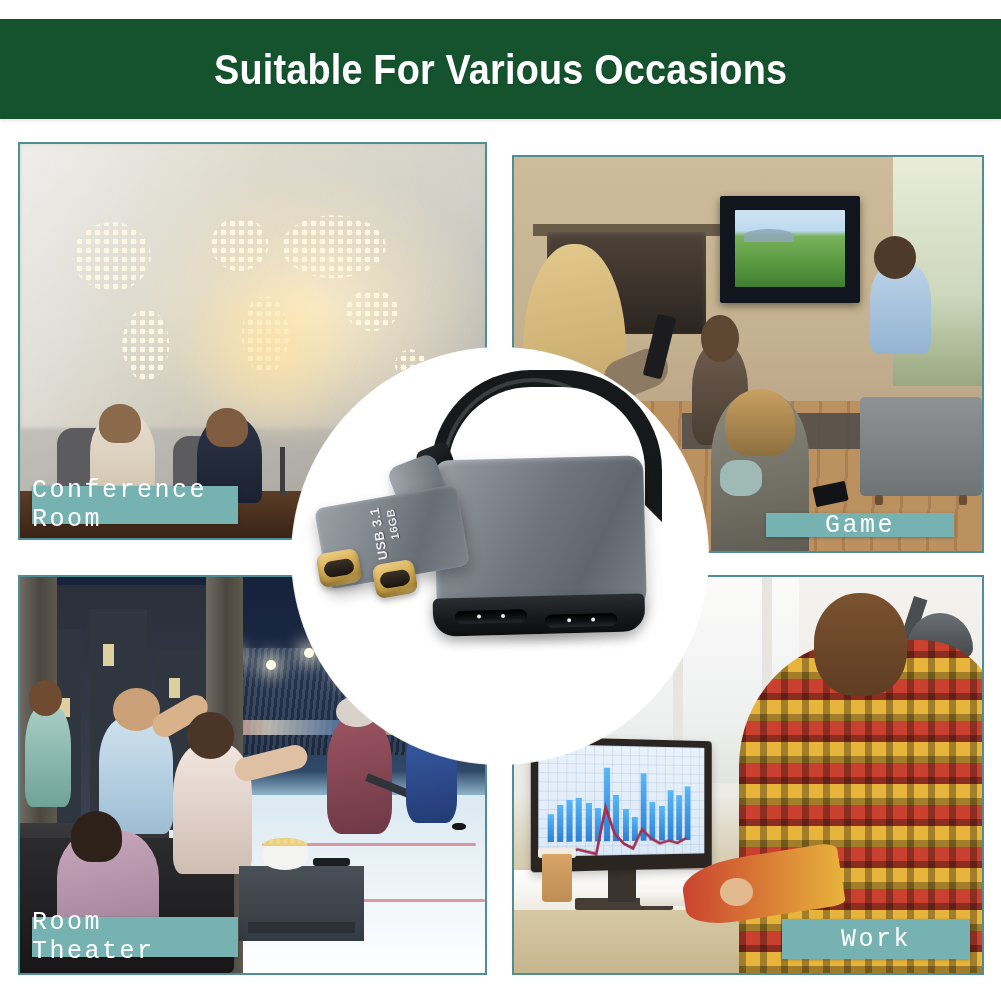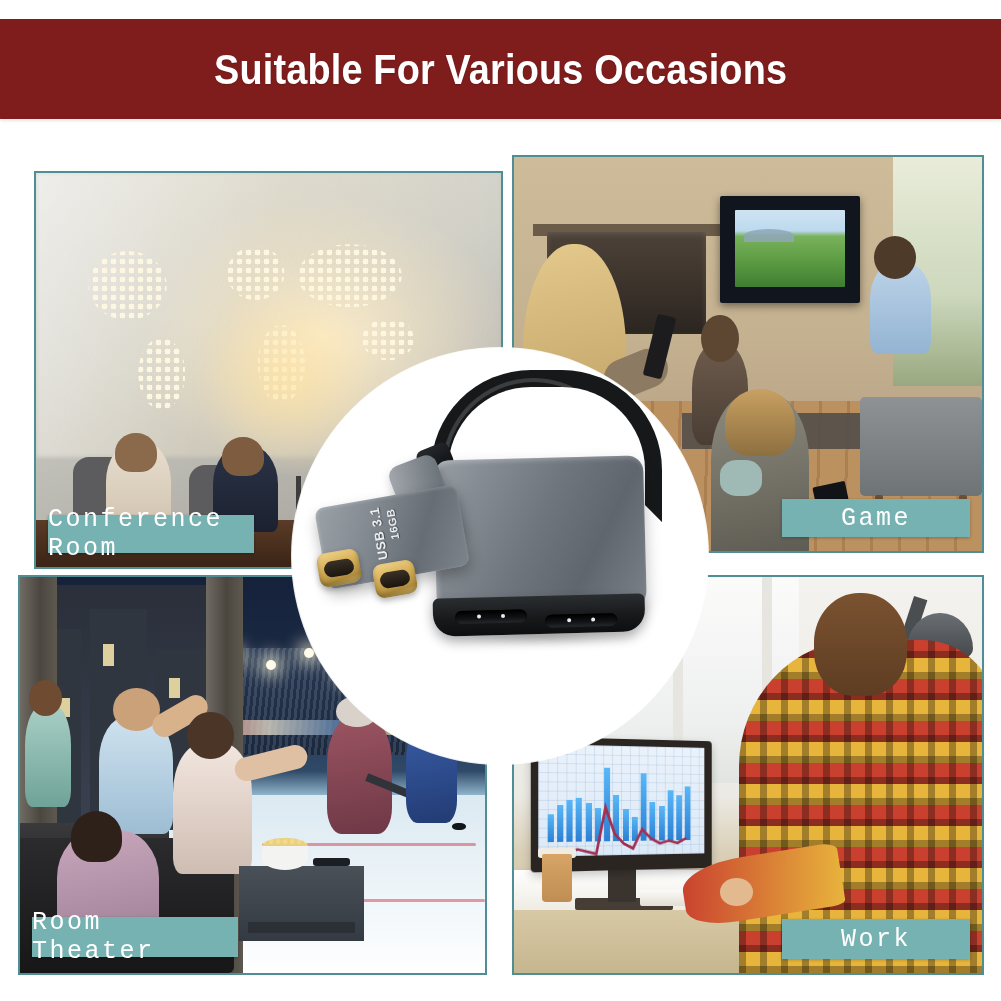--- a/index.html
+++ b/index.html
@@ -3,44 +3,44 @@
 <meta charset="utf-8">
 <style>
   html,body{margin:0;padding:0;background:#ffffff;}
   body{width:1001px;height:1001px;overflow:hidden;
        font-family:"Liberation Sans",sans-serif;}
 
   #page{position:relative;width:1001px;height:1001px;background:#ffffff;overflow:hidden;}
 
   
   .banner{position:absolute;left:0;top:19px;width:1001px;height:100px;
-          background:#7f1d1d;display:flex;align-items:center;justify-content:center;
+          background:#14532d;display:flex;align-items:center;justify-content:center;
           box-shadow:0 2px 3px rgba(0,0,0,.10);}
   .banner-title{color:#ffffff;font-size:43px;font-weight:bold;letter-spacing:.2px;
           font-family:"Liberation Sans Narrow","Liberation Sans",sans-serif;
           transform:scaleX(.88);transform-origin:center;white-space:nowrap;
           text-shadow:0 1px 2px rgba(0,0,0,.18);}
 
   
   .panel{position:absolute;overflow:hidden;border:2px solid #4e8e94;
          box-sizing:border-box;background:#cfd6d4;}
-  .p-tl{left:18px; top:171px; width:469px;height:398px;margin-left:16px;}
+  .p-tl{left:18px; top:142px; width:469px;height:398px;}
   .p-tr{left:512px;top:155px; width:472px;height:398px;}
   .p-bl{left:18px; top:575px; width:469px;height:400px;}
   .p-br{left:512px;top:575px; width:472px;height:400px;}
   .scene{position:absolute;inset:0;}
 
   
   .caption{position:absolute;background:#76b2b1;color:#ffffff;
            font-family:"Liberation Mono","DejaVu Sans Mono",monospace;
            font-size:25px;letter-spacing:2.5px;
            display:flex;align-items:center;justify-content:center;
            box-shadow:0 1px 3px rgba(0,0,0,.25);z-index:6;}
   .cap-cr{left:12px; bottom:14px;width:206px;height:38px;}
-  .cap-gm{right:12px;bottom:14px;width:188px;height:38px;}
+  .cap-gm{right:28px;bottom:14px;width:188px;height:24px;}
   .cap-ht{left:12px; bottom:16px;width:206px;height:40px;}
   .cap-wk{right:12px;bottom:14px;width:188px;height:40px;}
 
   
   .cr-bg{position:absolute;inset:0;
     background:
       radial-gradient(ellipse 55% 50% at 62% 42%, rgba(255,238,200,.95) 0%, rgba(236,222,190,.55) 42%, rgba(200,198,190,0) 72%),
       linear-gradient(160deg,#d9d9d3 0%,#c9c9c2 38%,#b4b2ab 70%,#9e9c95 100%);}
   .cr-haze{position:absolute;left:0;top:0;right:0;height:72%;
     background:linear-gradient(110deg,rgba(255,255,255,.55),rgba(246,234,205,.35) 45%,rgba(255,255,255,.10));

